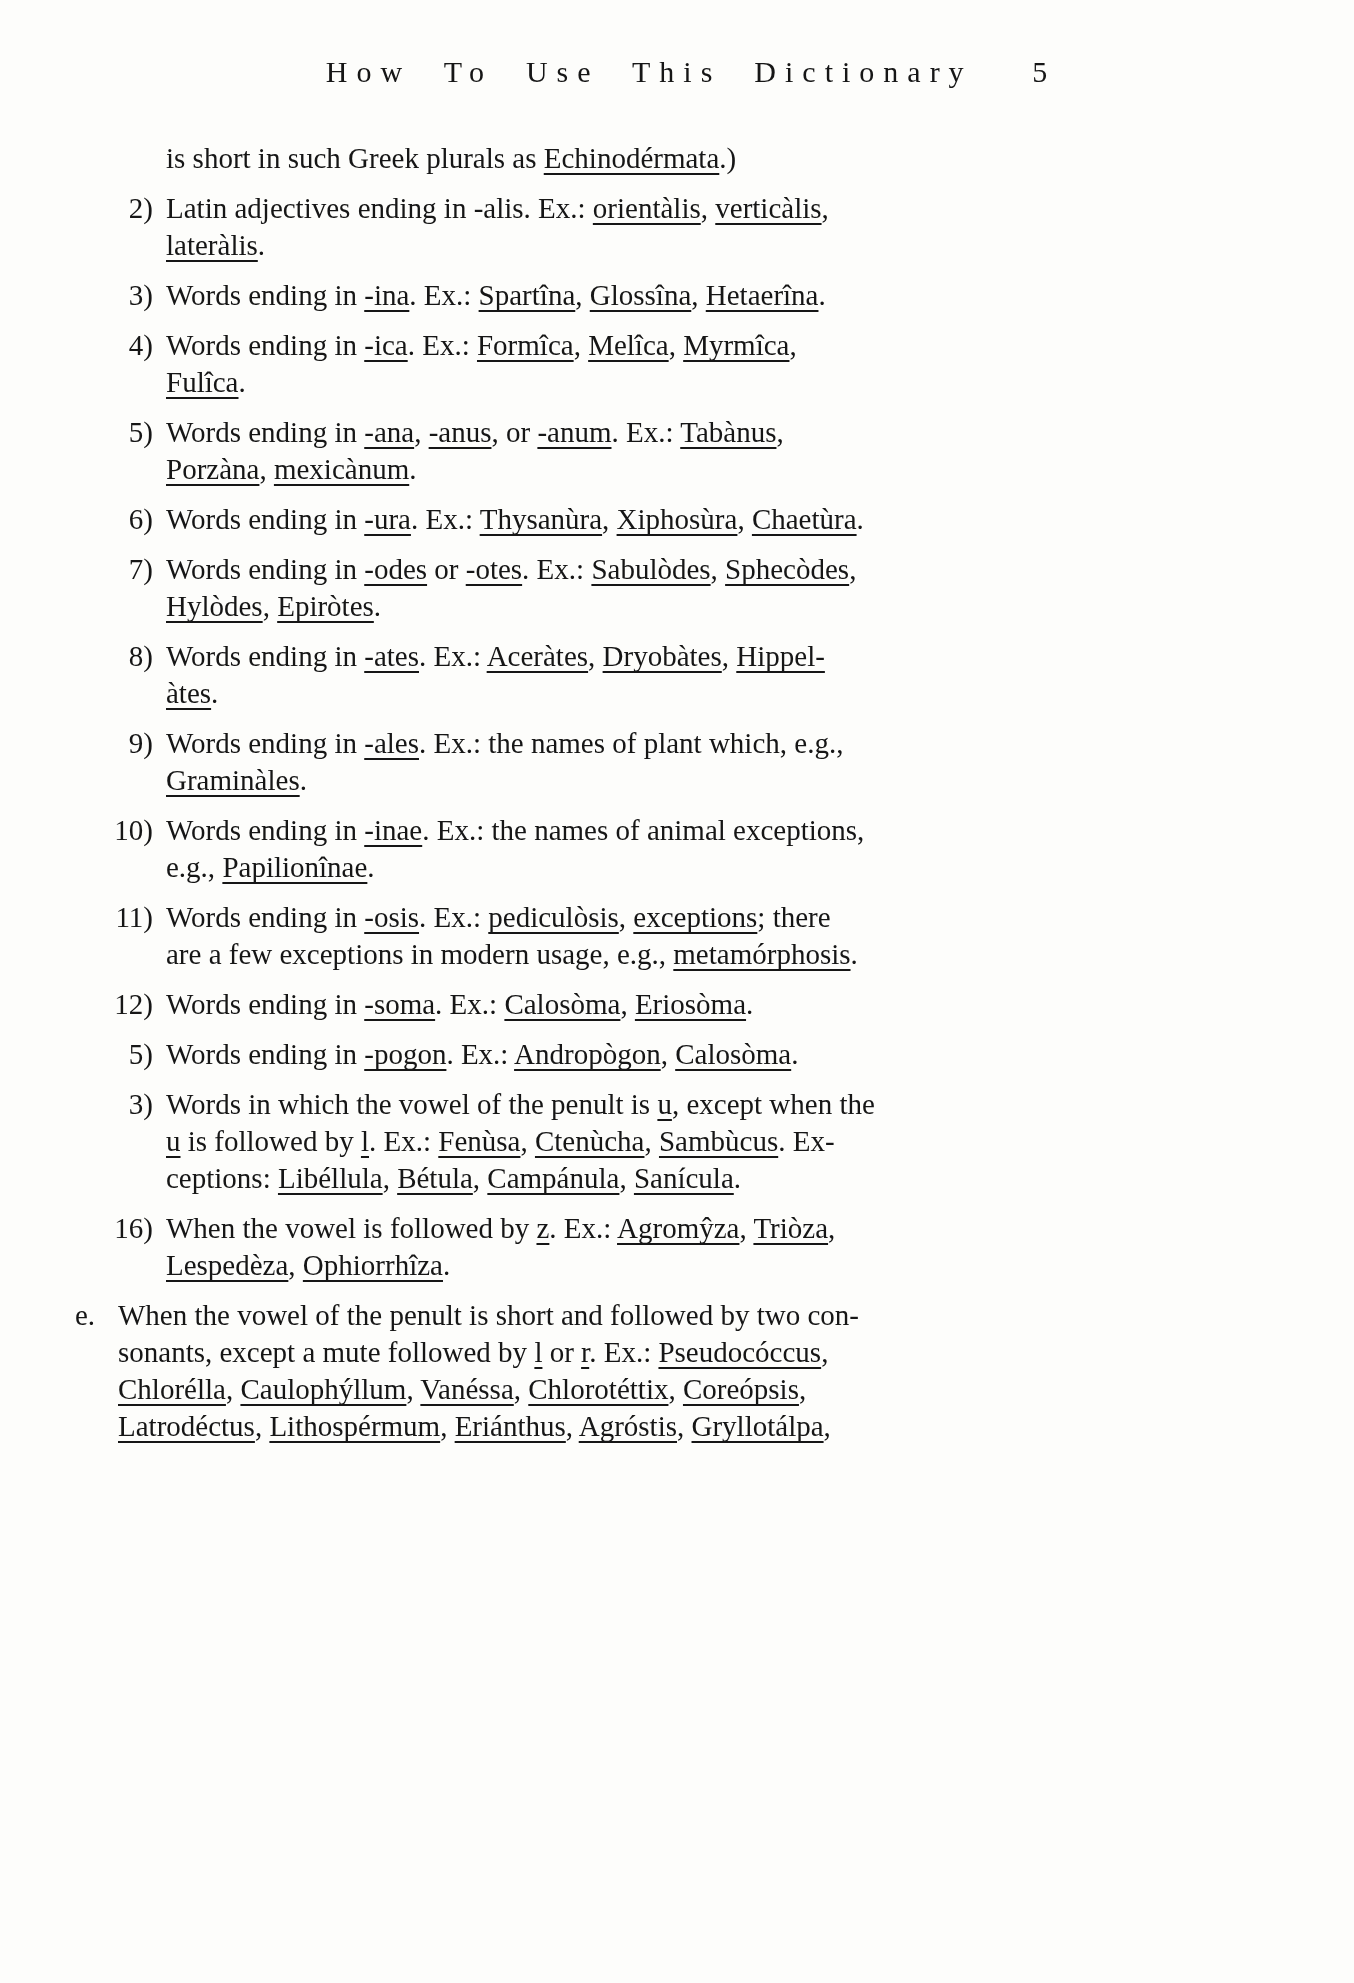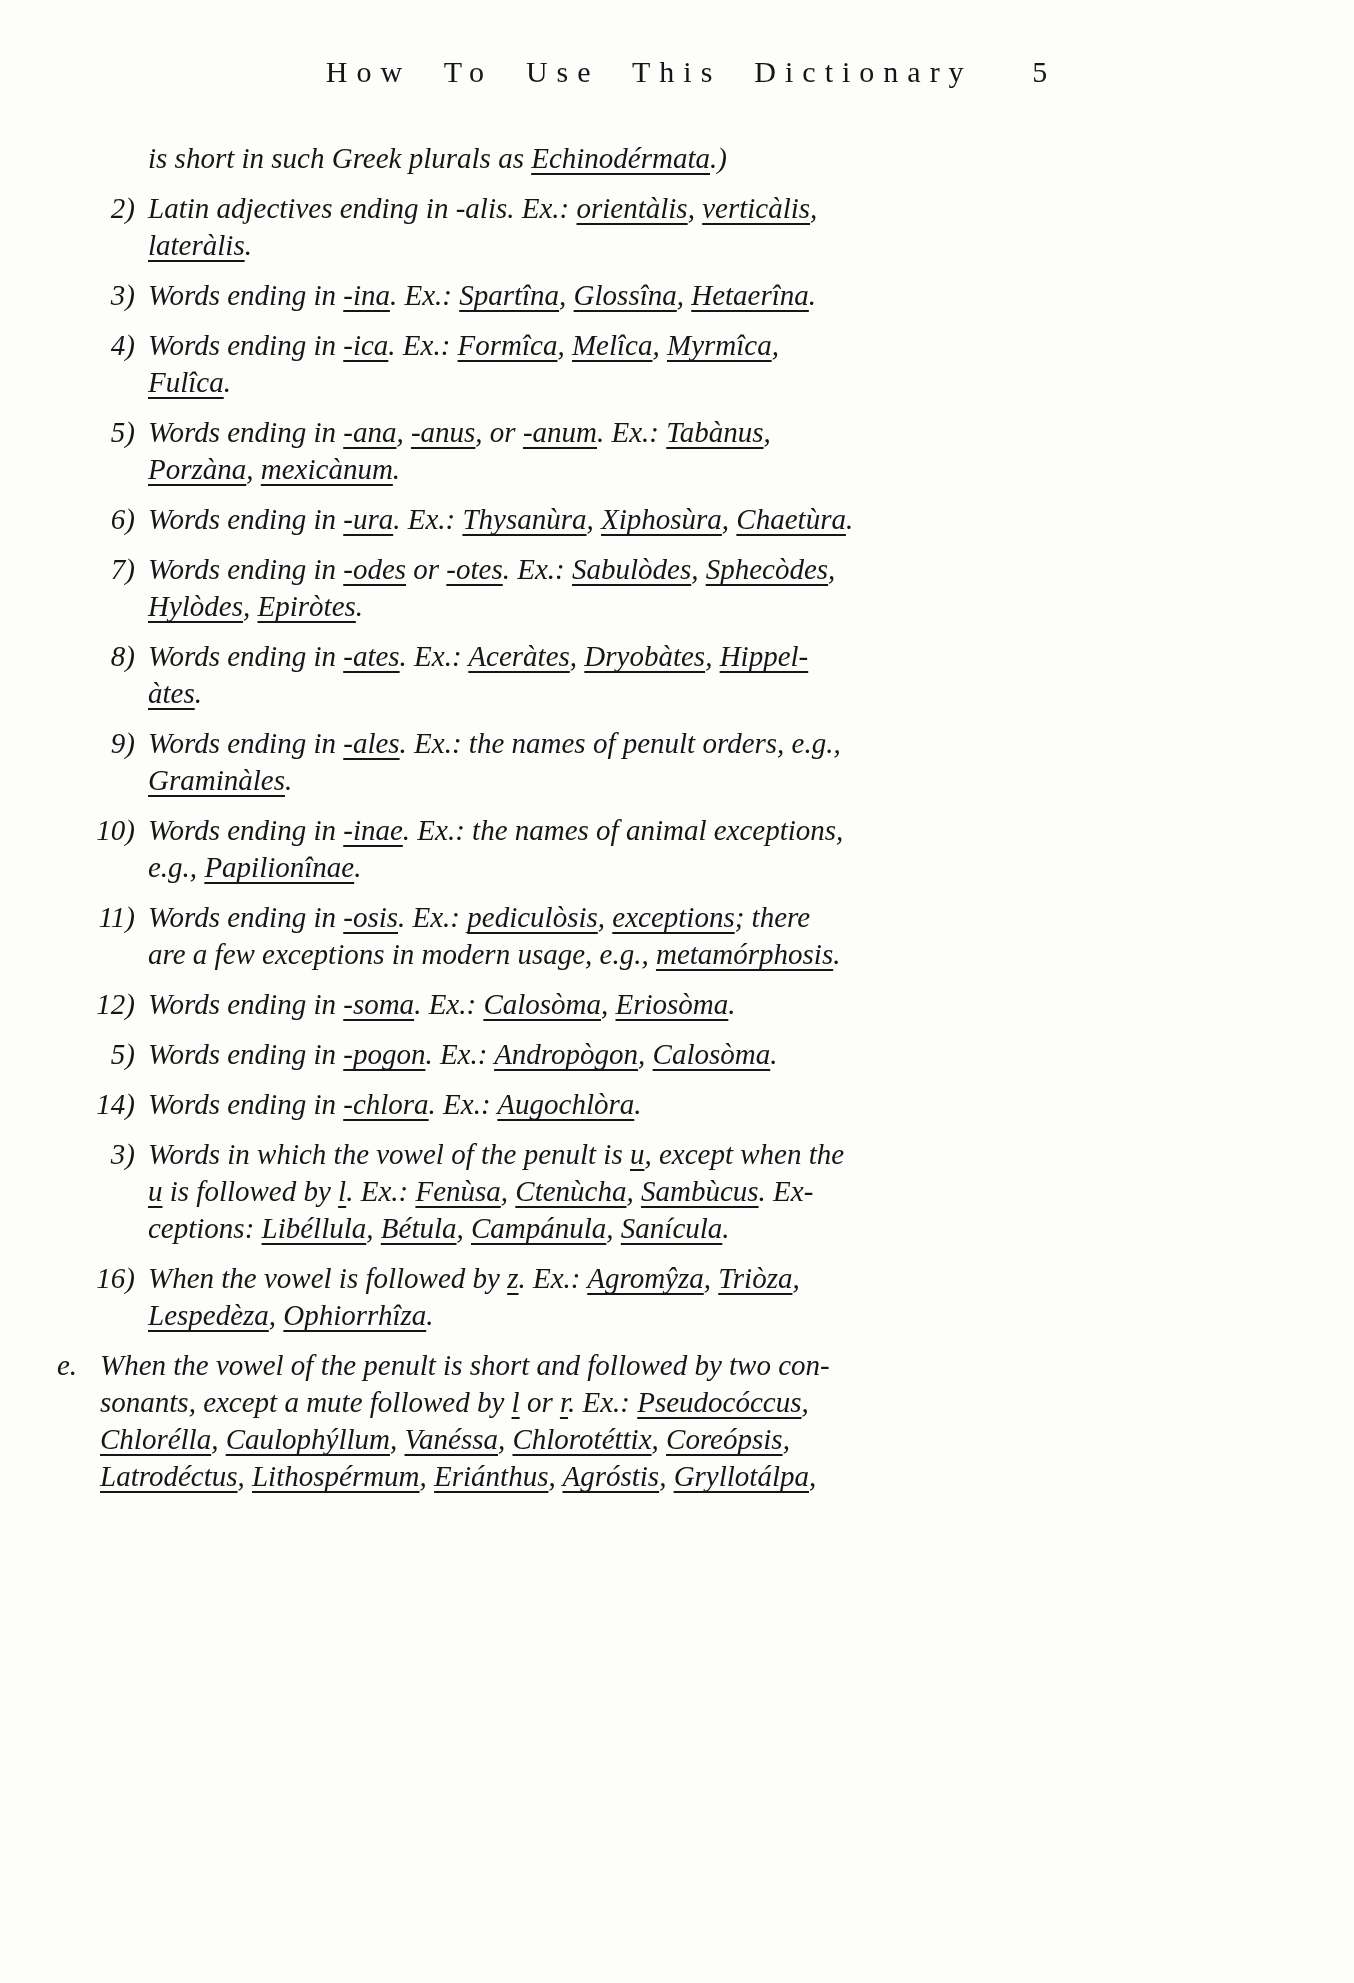--- a/index.html
+++ b/index.html
@@ -29,25 +29,24 @@
     word-spacing: 0.55em;
     margin-left: 19px;
   }
   .page-number {
     display: inline-block;
     margin-left: 52px;
     letter-spacing: normal;
   }
   .doc-body {
     margin-top: 52px;
-    padding-left: 57px;
+    padding-left: 75px;
     padding-right: 40px;
     font-size: 29px;
     line-height: 37px;
-    font-style: italic;
   }
   .item {
     display: flex;
     align-items: flex-start;
     margin-bottom: 13px;
   }
   .item .label {
     flex: 0 0 auto;
   }
   .item .content {
@@ -101,43 +100,39 @@
       <div class="item num">
         <span class="label">7)</span>
         <span class="content"><span>Words ending in </span><span class="ul">-odes</span><span> or </span><span class="ul">-otes</span><span>. Ex.: </span><span class="ul">Sabulòdes</span><span>, </span><span class="ul">Sphecòdes</span><span>,</span><br><span class="ul">Hylòdes</span><span>, </span><span class="ul">Epiròtes</span><span>.</span></span>
       </div>
       <div class="item num">
         <span class="label">8)</span>
         <span class="content"><span>Words ending in </span><span class="ul">-ates</span><span>. Ex.: </span><span class="ul">Aceràtes</span><span>, </span><span class="ul">Dryobàtes</span><span>, </span><span class="ul">Hippel-</span><br><span class="ul">àtes</span><span>.</span></span>
       </div>
       <div class="item num">
         <span class="label">9)</span>
-        <span class="content"><span>Words ending in </span><span class="ul">-ales</span><span>. Ex.: the names of penult orders, e.g.,</span><br><span class="ul">Graminàles</span><span>.</span></span>
+        <span class="content"><span>Words ending in </span><span class="ul">-ales</span><span>. Ex.: the names of plant which, e.g.,</span><br><span class="ul">Graminàles</span><span>.</span></span>
       </div>
       <div class="item num">
         <span class="label">10)</span>
         <span class="content"><span>Words ending in </span><span class="ul">-inae</span><span>. Ex.: the names of animal exceptions,</span><br><span>e.g., </span><span class="ul">Papilionînae</span><span>.</span></span>
       </div>
       <div class="item num">
         <span class="label">11)</span>
         <span class="content"><span>Words ending in </span><span class="ul">-osis</span><span>. Ex.: </span><span class="ul">pediculòsis</span><span>, </span><span class="ul">exceptions</span><span>; there</span><br><span>are a few exceptions in modern usage, e.g., </span><span class="ul">metamórphosis</span><span>.</span></span>
       </div>
       <div class="item num">
         <span class="label">12)</span>
         <span class="content"><span>Words ending in </span><span class="ul">-soma</span><span>. Ex.: </span><span class="ul">Calosòma</span><span>, </span><span class="ul">Eriosòma</span><span>.</span></span>
       </div>
       <div class="item num">
         <span class="label">5)</span>
         <span class="content"><span>Words ending in </span><span class="ul">-pogon</span><span>. Ex.: </span><span class="ul">Andropògon</span><span>, </span><span class="ul">Calosòma</span><span>.</span></span>
       </div>
       <div class="item num">
-        <span class="label">14)</span>
-        <span class="content"><span>Words ending in </span><span class="ul">-chlora</span><span>. Ex.: </span><span class="ul">Augochlòra</span><span>.</span></span>
-      </div>
-      <div class="item num">
         <span class="label">3)</span>
         <span class="content"><span>Words in which the vowel of the penult is </span><span class="ul">u</span><span>, except when the</span><br><span class="ul">u</span><span> is followed by </span><span class="ul">l</span><span>. Ex.: </span><span class="ul">Fenùsa</span><span>, </span><span class="ul">Ctenùcha</span><span>, </span><span class="ul">Sambùcus</span><span>. Ex-</span><br><span>ceptions: </span><span class="ul">Libéllula</span><span>, </span><span class="ul">Bétula</span><span>, </span><span class="ul">Campánula</span><span>, </span><span class="ul">Sanícula</span><span>.</span></span>
       </div>
       <div class="item num">
         <span class="label">16)</span>
         <span class="content"><span>When the vowel is followed by </span><span class="ul">z</span><span>. Ex.: </span><span class="ul">Agromŷza</span><span>, </span><span class="ul">Triòza</span><span>,</span><br><span class="ul">Lespedèza</span><span>, </span><span class="ul">Ophiorrhîza</span><span>.</span></span>
       </div>
       <div class="item outer">
         <span class="label">e.</span>
         <span class="content"><span>When the vowel of the penult is short and followed by two con-</span><br><span>sonants, except a mute followed by </span><span class="ul">l</span><span> or </span><span class="ul">r</span><span>. Ex.: </span><span class="ul">Pseudocóccus</span><span>,</span><br><span class="ul">Chlorélla</span><span>, </span><span class="ul">Caulophýllum</span><span>, </span><span class="ul">Vanéssa</span><span>, </span><span class="ul">Chlorotéttix</span><span>, </span><span class="ul">Coreópsis</span><span>,</span><br><span class="ul">Latrodéctus</span><span>, </span><span class="ul">Lithospérmum</span><span>, </span><span class="ul">Eriánthus</span><span>, </span><span class="ul">Agróstis</span><span>, </span><span class="ul">Gryllotálpa</span><span>,</span></span>

